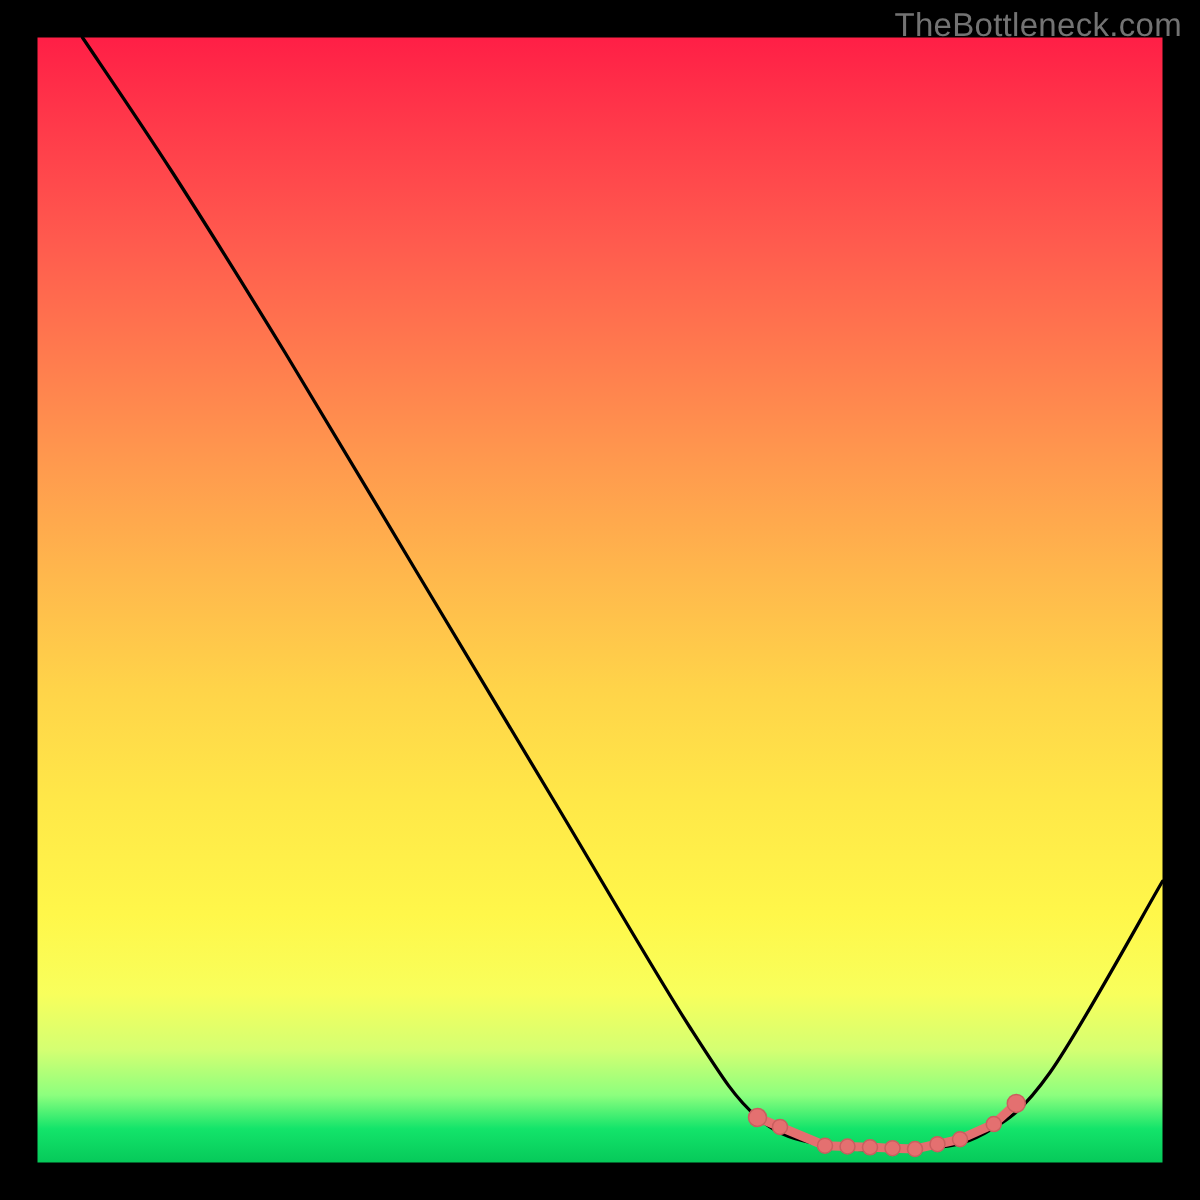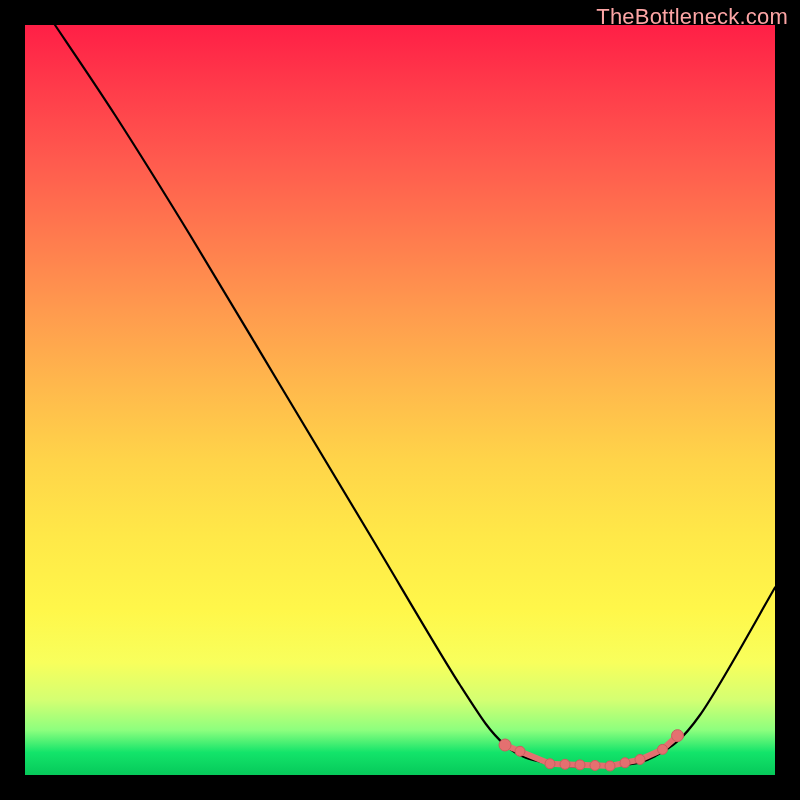--- a/index.html
+++ b/index.html
@@ -39,21 +39,21 @@
       #d4ff72 90%,
       #8dff7e 94%,
       #13e46a 97%,
       #06c95a 100%
     );
   }
   .attribution {
     position: absolute;
     top: 4px;
     right: 12px;
-    color: #fca5a5;
+    color: #737373;
     font-size: 22px;
     font-weight: 400;
     letter-spacing: 0.2px;
     z-index: 10;
   }
   svg.overlay {
     position: absolute;
     left: 0;
     top: 0;
     width: 750px;

